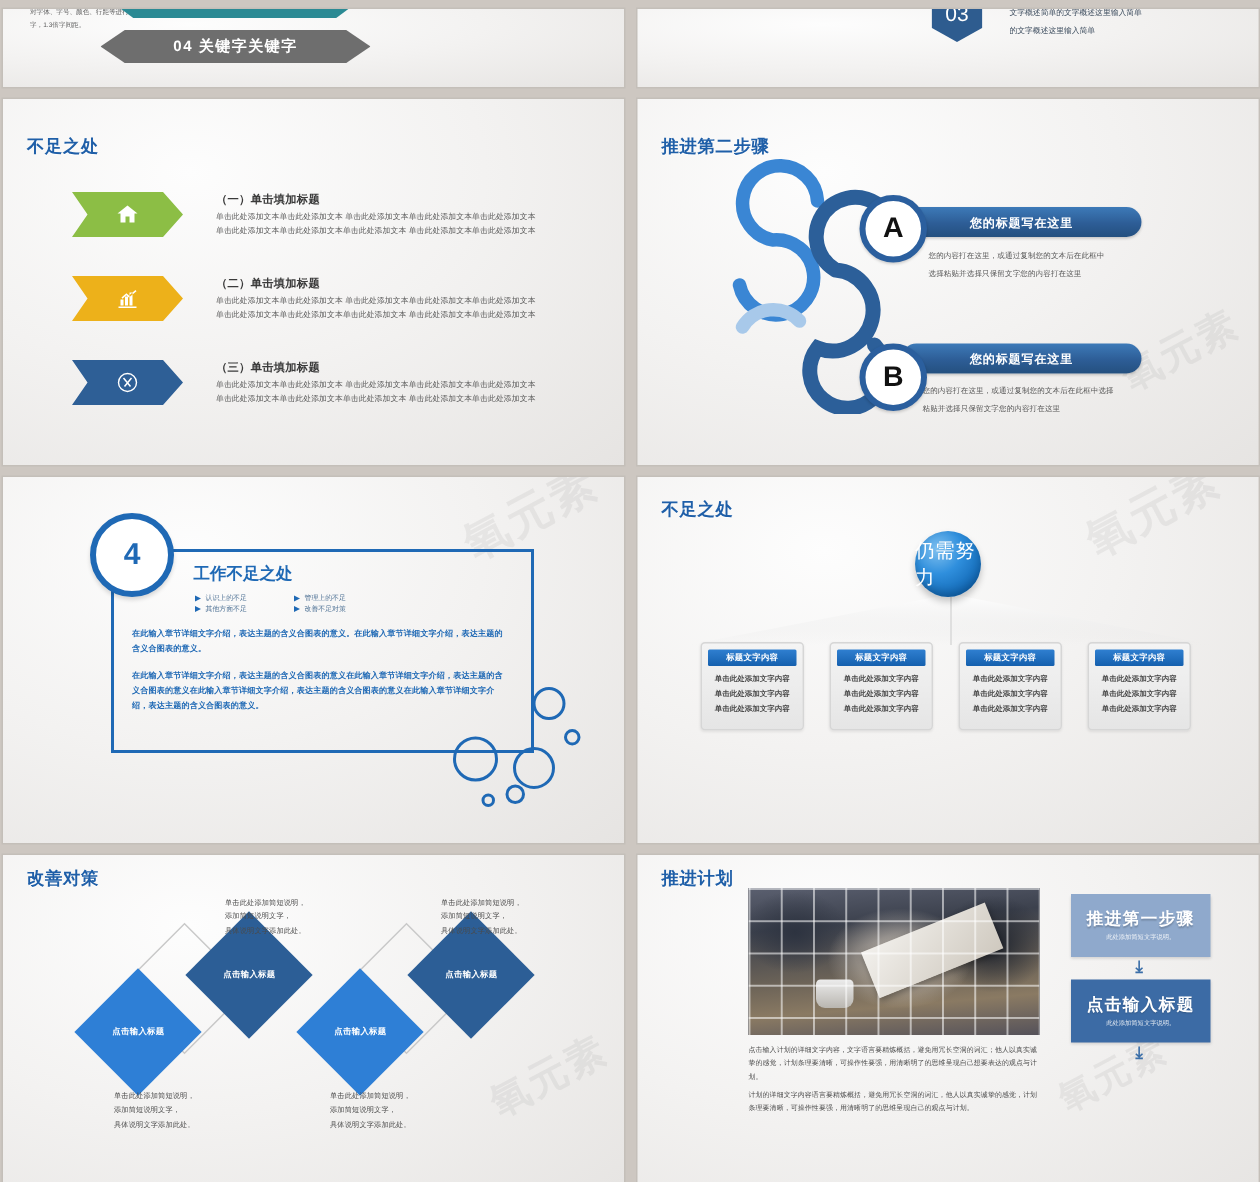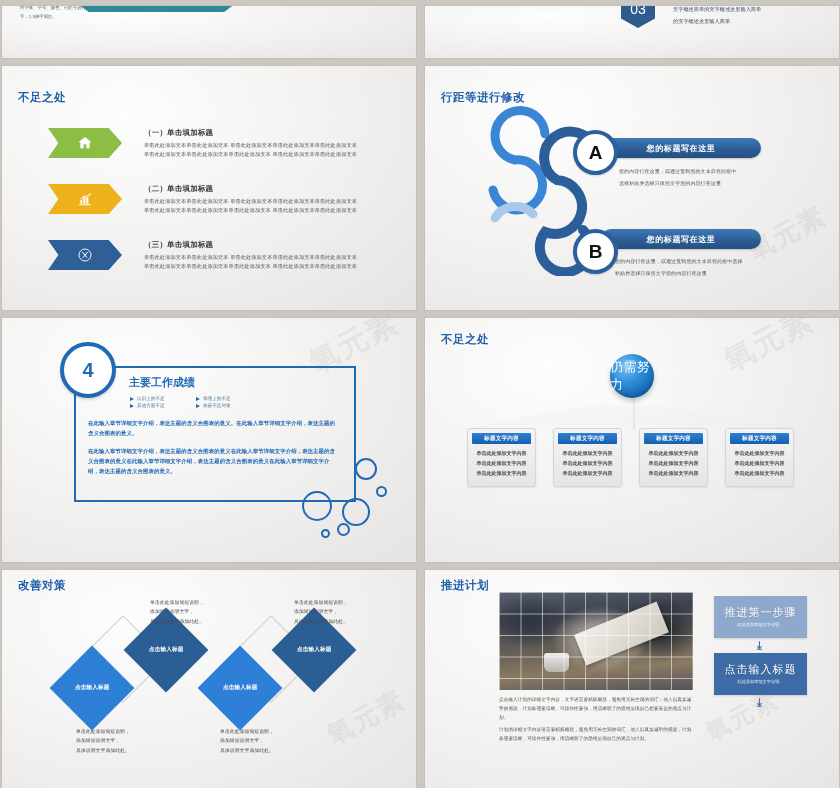--- a/index.html
+++ b/index.html
@@ -120,21 +120,21 @@
       background:linear-gradient(150deg,#f2f0ec,#cfc9bf);transform:rotate(-22deg);box-shadow:0 2px 4px rgba(0,0,0,.35);}
   .photo .cup{position:absolute;left:23%;top:62%;width:13%;height:20%;border-radius:3px 3px 6px 6px;
       background:linear-gradient(180deg,#ececec,#b9b6b0);}
   .photo .grid-ov{position:absolute;inset:0;
       background-image:linear-gradient(rgba(255,255,255,.55) 1px,transparent 1px),
                        linear-gradient(90deg,rgba(255,255,255,.55) 1px,transparent 1px);
       background-size:21.5px 21.5px;}
   .ph-cap{position:absolute;font-size:4.6px;color:#4a4a4a;line-height:1.95;letter-spacing:.1px;}
   .step{position:absolute;width:93px;display:flex;flex-direction:column;
         align-items:center;justify-content:center;box-shadow:0 1px 2px rgba(0,0,0,.14);}
-  .step b{color:#fff;font-size:11px;font-weight:normal;letter-spacing:1px;text-shadow:0 1px 1px rgba(0,0,0,.2);}
+  .step b{color:#fff;font-size:11px;font-weight:bold;letter-spacing:1px;text-shadow:0 1px 1px rgba(0,0,0,.2);}
   .step i{color:rgba(255,255,255,.85);font-size:4.2px;font-style:normal;line-height:1.5;margin-top:2px;text-align:center;width:56px;}
   .chevdown{position:absolute;color:#3a6ea8;font-size:11px;line-height:1;font-weight:bold;}
 
   
   .hexpill{
     position:absolute;height:22px;width:180px;
     background:#6e6e6e;color:#fff;font-size:10px;font-weight:bold;
     display:flex;align-items:center;justify-content:center;letter-spacing:1px;
     clip-path:polygon(9% 0,91% 0,100% 50%,91% 100%,9% 100%,0 50%);
     box-shadow:0 1px 2px rgba(0,0,0,.2);
@@ -152,20 +152,21 @@
   .tinyb{position:absolute;font-size:5.2px;color:#3a4a5c;line-height:2.25;}
 </style>
 </head>
 <body>
 
 <div class="grid">
 
   <div class="slide clip-top" style="height:52px;">
     <div class="tiny" style="left:18px;top:-10px;width:110px;">通过对资料重新输入进行更改，可在"开始"选项卡中可以对字体、字号、颜色、行距等进行修改。建议正文10号字，1.3倍字间距。</div>
     <div class="hexteal" style="left:72px;top:-16px;"></div>
+    <div class="hexpill" style="left:65px;top:14px;">04 关键字关键字</div>
   </div>
 
   <div class="slide clip-top" style="height:52px;">
     <div class="hexnum" style="left:196px;top:-16px;">03</div>
 
     <div class="tinyb" style="left:248px;top:-2px;">文字概述简单的文字概述这里输入简单</div>
     <div class="tinyb" style="left:248px;top:10px;">的文字概述这里输入简单</div>
   </div>
 
   <div class="slide">
@@ -206,21 +207,21 @@
       </div>
       <div class="chev-txt">
         <p class="chev-h">（三）单击填加标题</p>
         <p class="chev-p">单击此处添加文本单击此处添加文本  单击此处添加文本单击此处添加文本单击此处添加文本</p>
         <p class="chev-p">单击此处添加文本单击此处添加文本单击此处添加文本  单击此处添加文本单击此处添加文本</p>
       </div>
     </div>
   </div>
 
   <div class="slide">
-    <div class="slide-title" style="left:16px;top:24px;">行距等进行修改</div>
+    <div class="slide-title" style="left:16px;top:24px;">推进第二步骤</div>
 
     <svg style="position:absolute;left:62px;top:40px;" width="130" height="170" viewBox="0 0 130 170">
       <path d="M58 28 a25 25 0 1 0 -30 26 a25 25 0 1 1 -22 30" fill="none" stroke="#2f80d2" stroke-width="9" stroke-linecap="round" opacity="0.95"></path>
       <path d="M108 44 a26 26 0 1 0 -38 30 a27 27 0 1 1 -12 52 a25 25 0 1 0 38 -2" fill="none" stroke="#2c5f99" stroke-width="10" stroke-linecap="round"></path>
       <path d="M8 112 a24 24 0 0 1 38 -4" fill="none" stroke="#a8c9ea" stroke-width="9" stroke-linecap="round"></path>
     </svg>
 
     <div class="ab-badge" style="left:148px;top:64px;">A</div>
     <div class="ab-bar" style="left:176px;top:72px;width:160px;">您的标题写在这里</div>
     <div class="ab-body" style="left:194px;top:100px;">您的内容打在这里，或通过复制您的文本后在此框中</div>
@@ -233,21 +234,21 @@
 
     <div class="wm" style="right:10px;top:150px;font-size:26px;">氧元素</div>
   </div>
 
   <div class="slide">
     <div class="wm" style="right:14px;top:4px;">氧元素</div>
 
     <div class="box-outline" style="left:72px;top:48px;width:278px;height:132px;"></div>
     <div class="num-circle" style="left:58px;top:24px;">4</div>
 
-    <div class="c-head" style="left:127px;top:57px;">主要工作成绩</div>
+    <div class="c-head" style="left:127px;top:57px;">工作不足之处</div>
 
     <div class="c-bullets" style="left:128px;top:78px;">
       <div class="c-bul">
           <span class="tri"></span>
           <span>认识上的不足</span>
         </div>
       <div class="c-bul">
           <span class="tri"></span>
           <span>管理上的不足</span>
         </div>

